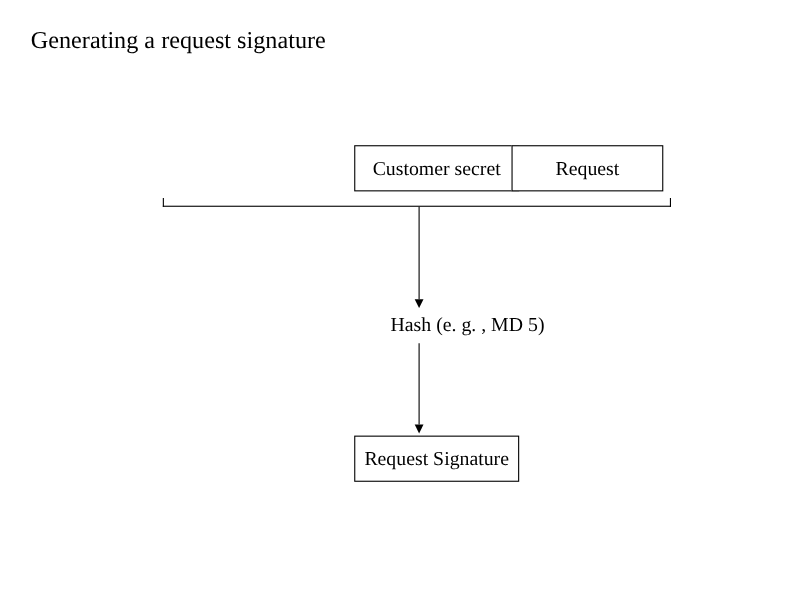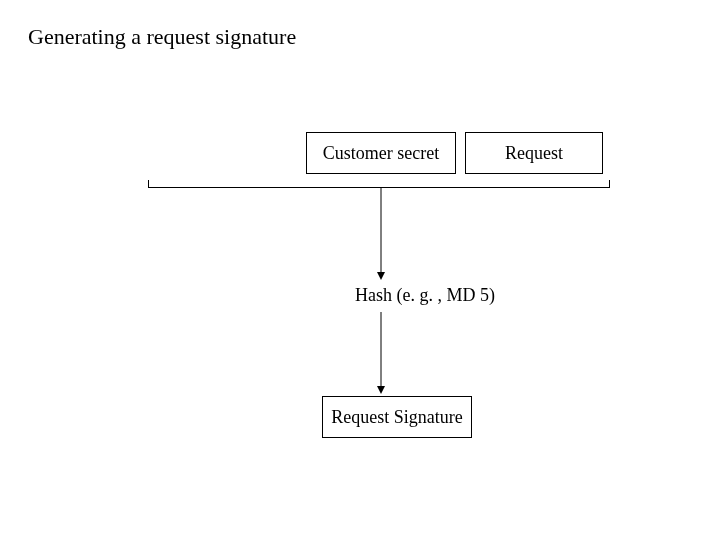--- a/index.html
+++ b/index.html
@@ -32,21 +32,21 @@
     font-size: 18px;
     box-sizing: border-box;
   }
   .plain {
     position: absolute;
     font-size: 18px;
     text-align: center;
   }
   
   .box-scrip   { left: 145px; top: 132px; width: 150px; height: 42px; }
-  .box-secret  { left: 306px; top: 132px; width: 150px; height: 42px; }
+  .box-secret  { left: 322px; top: 132px; width: 150px; height: 42px; }
   .box-request { left: 465px; top: 132px; width: 138px; height: 42px; }
   .box-sig     { left: 322px; top: 396px; width: 150px; height: 42px; }
 
   .hash-label  { left: 306px; top: 285px; width: 150px; margin-left: 44px; }
 
   
   .merge-line {
     position: absolute;
     left: 148px;
     top: 180px;

